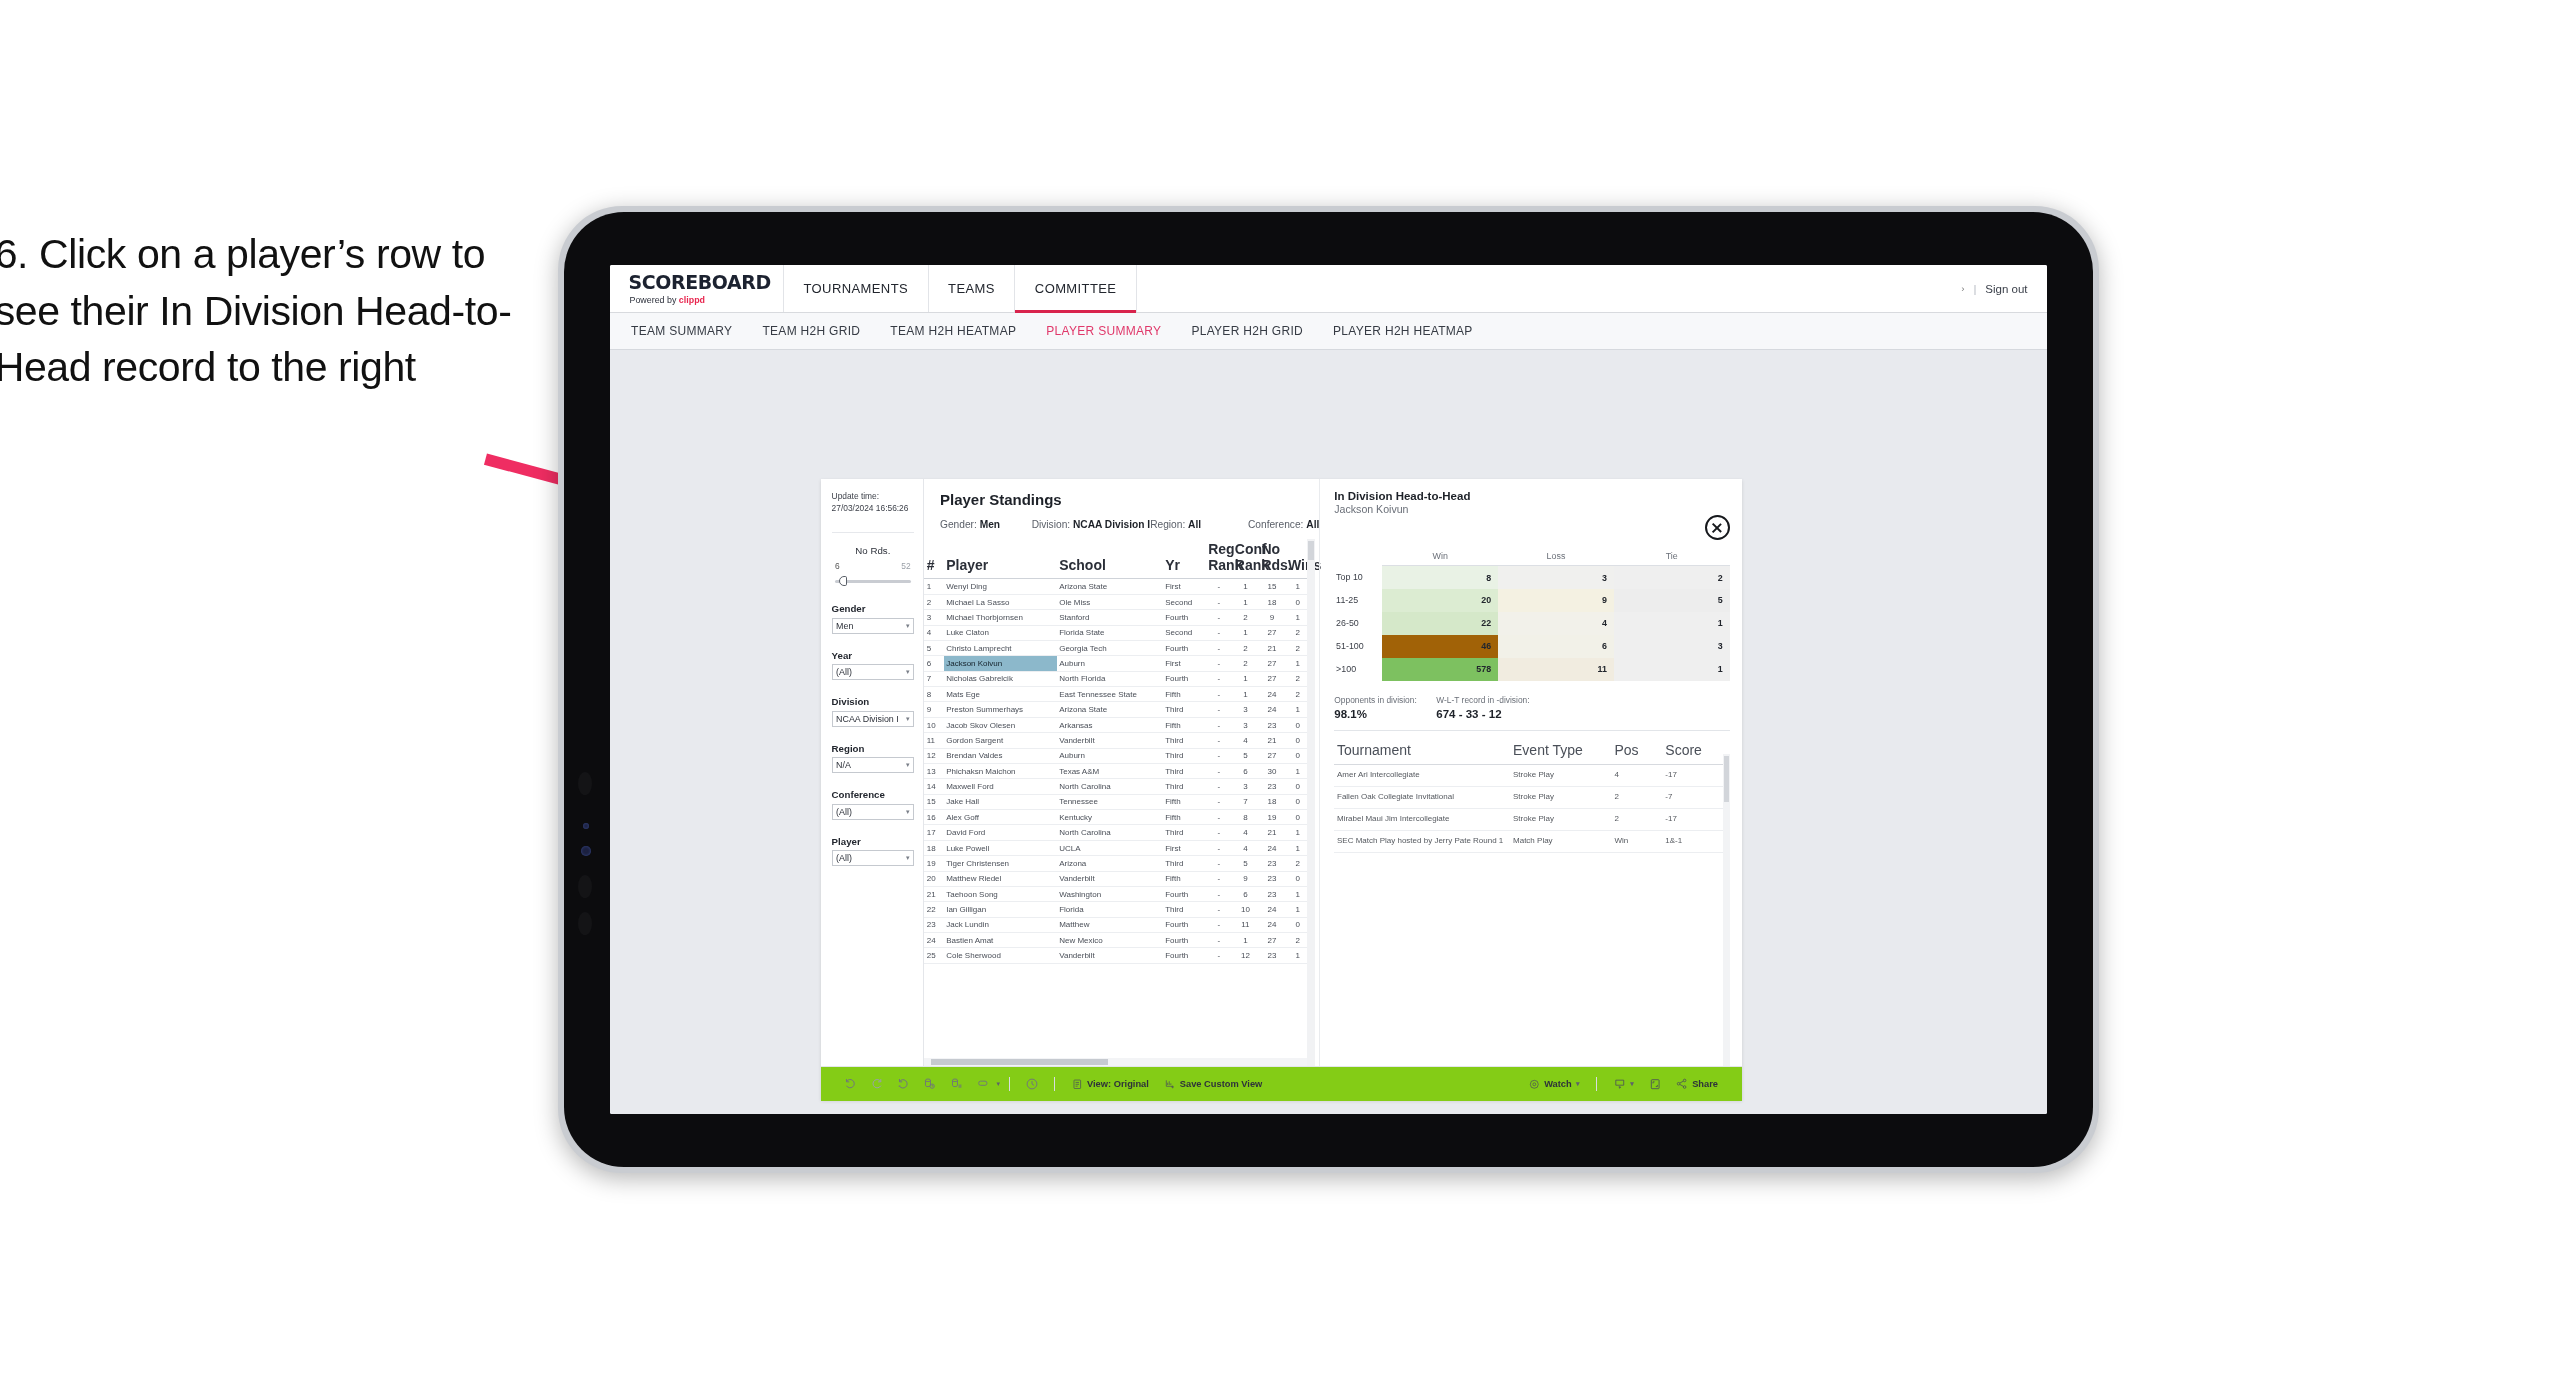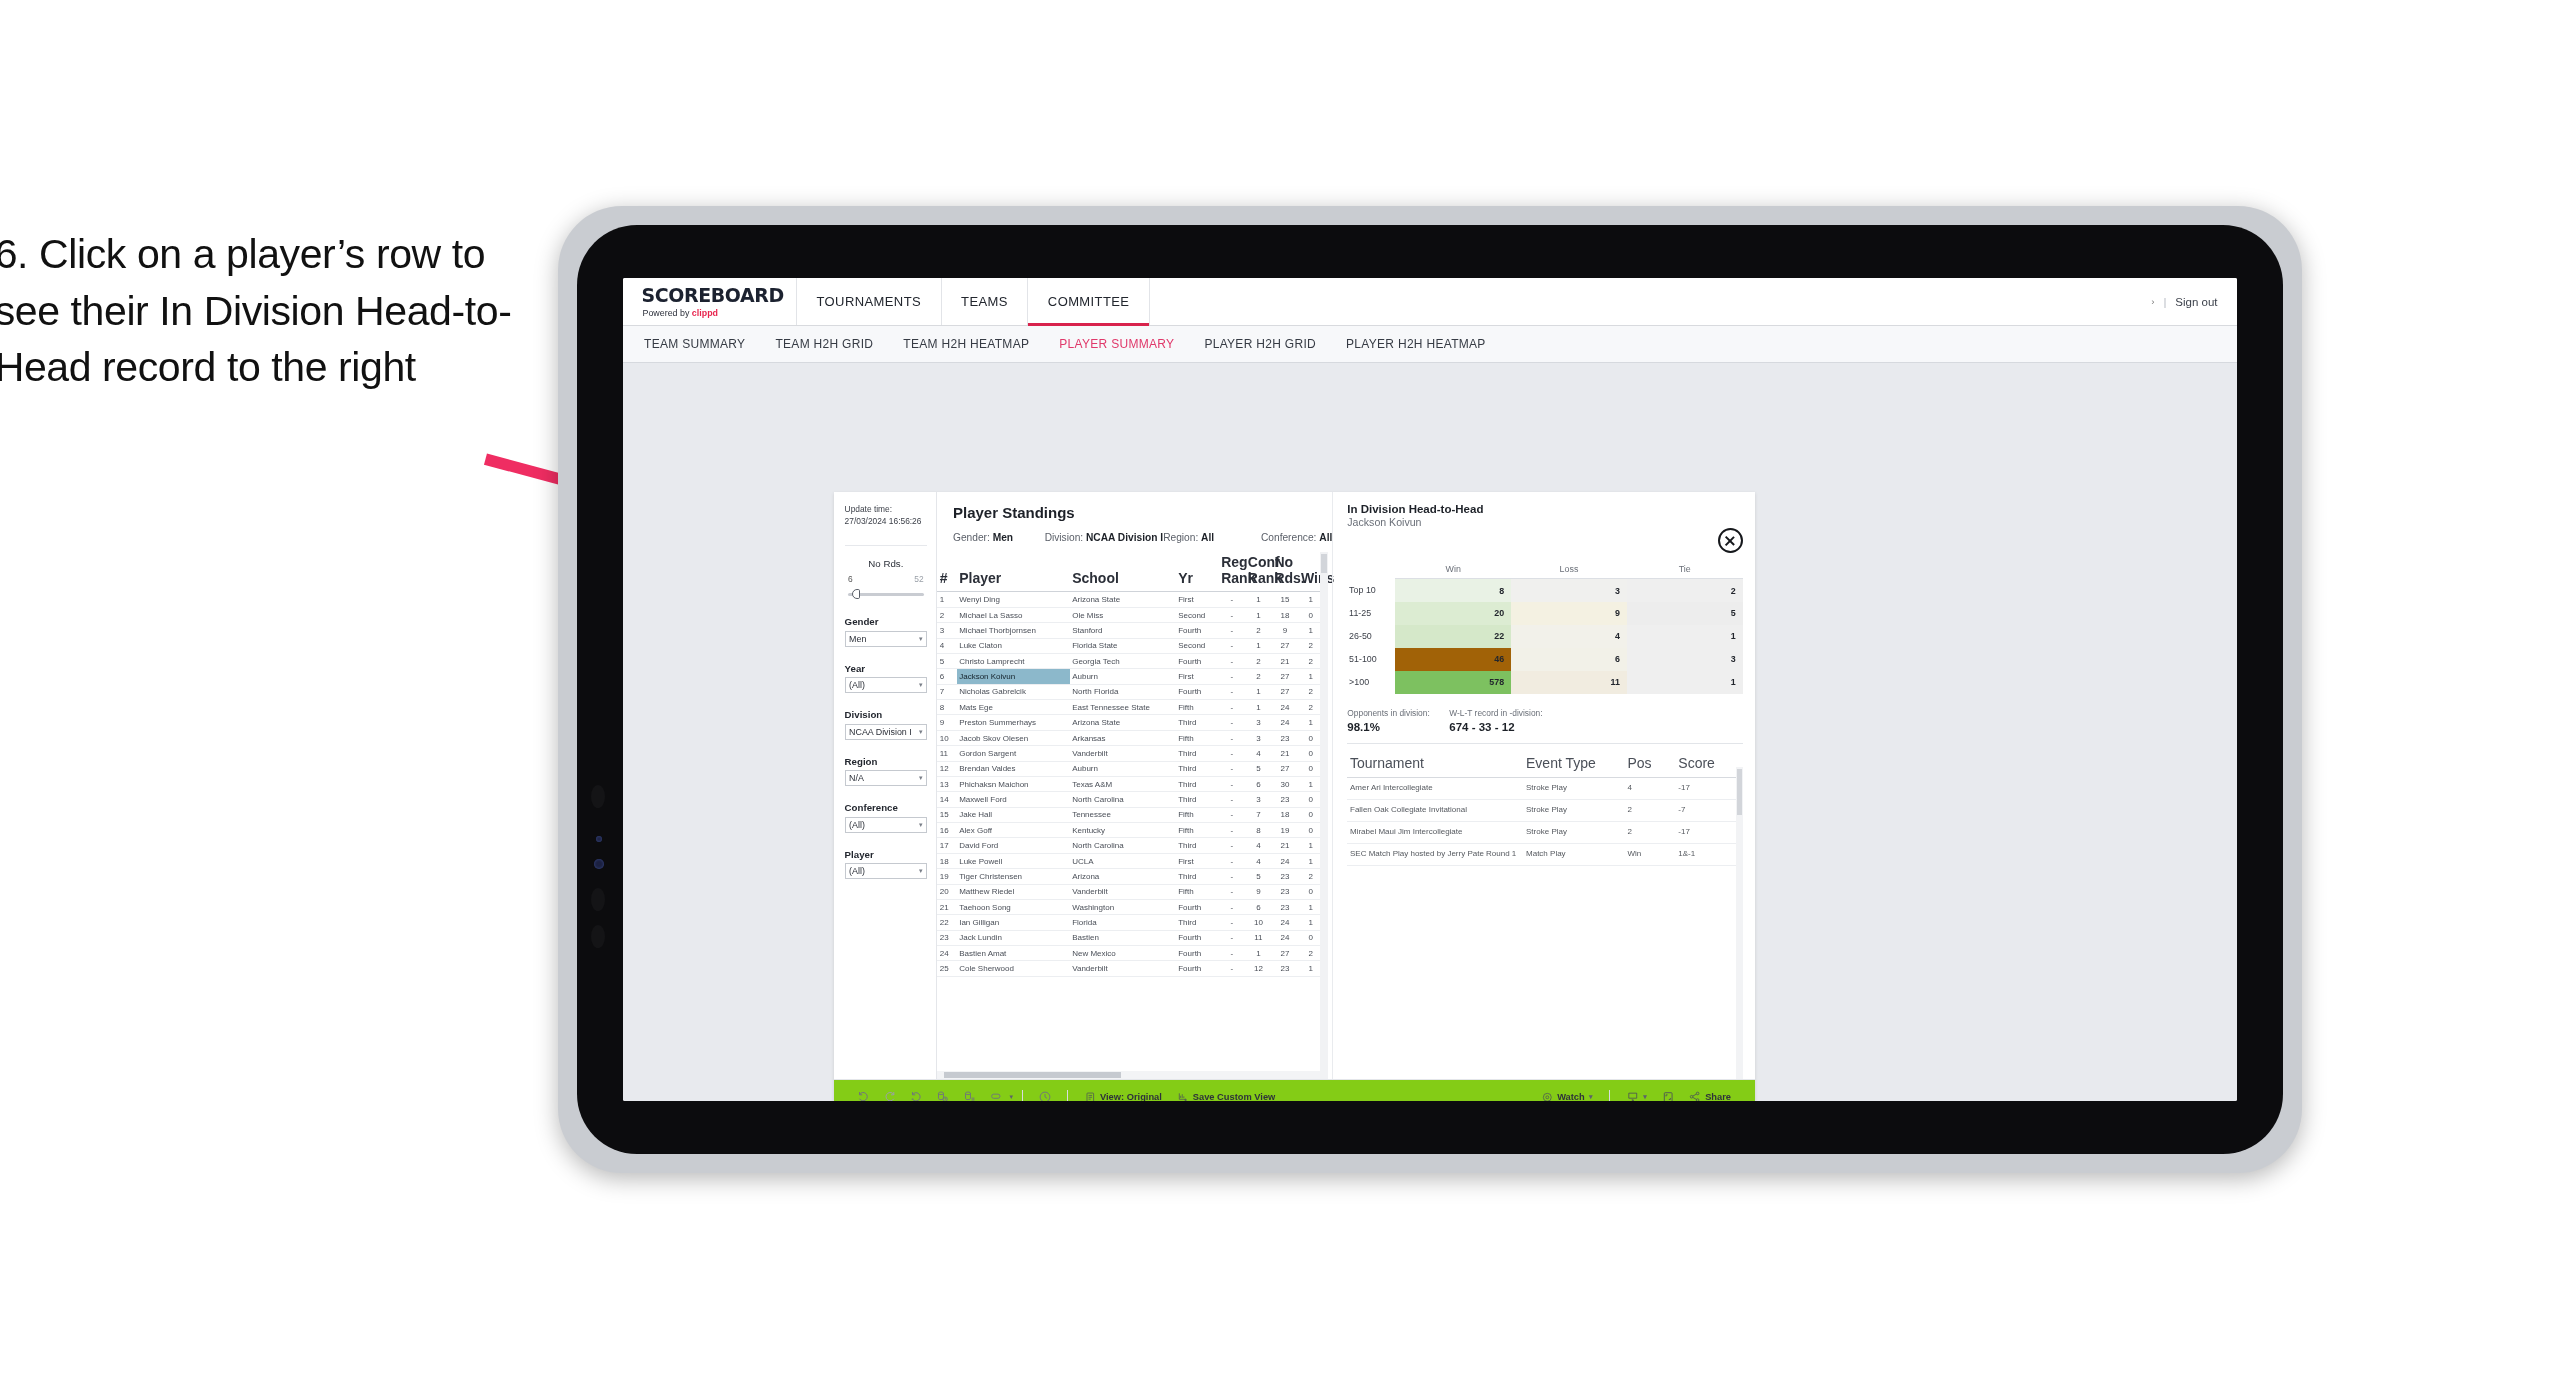--- a/index.html
+++ b/index.html
@@ -10,22 +10,22 @@
   #instruction {
     position:absolute; left:-5.3px; top:226px; width:531px;
     font-size:41px; line-height:1.38; color:#111; letter-spacing:-0.4px;
   }
 
   
   #arrow { position:absolute; left:478px; top:452px; width:620px; height:230px; pointer-events:none; }
 
   
   #device {
-    position:absolute; left:558px; top:206px; width:1744px; height:967px;
-    background:#c9ccd1; border-radius:64px; padding:19px;
+    position:absolute; left:558px; top:206px; width:1541px; height:967px;
+    background:#c9ccd1; border-radius:64px; padding:6px;
     box-shadow:0 5.3px 23px rgba(0,0,0,.28);
   }
   #device-inner {
     width:100%; height:100%; background:#0c0c0e; border-radius:60px;
     padding:53px 46px; display:flex; align-items:stretch; position:relative;
   }
   #screen {
     flex:1; background:#e8eaee; border-radius:1.8px; overflow:hidden; position:relative;
     display:flex; flex-direction:column;
   }
@@ -553,21 +553,21 @@
                           <td class="c-school">Florida</td>
                           <td class="c-yr">Third</td>
                           <td class="c-rr">-</td>
                           <td class="c-cr">10</td>
                           <td class="c-nr">24</td>
                           <td class="c-w">1</td>
                         </tr>
                         <tr>
                           <td class="c-num">23</td>
                           <td class="c-player">Jack Lundin</td>
-                          <td class="c-school">Bastien</td>
+                          <td class="c-school">Matthew</td>
                           <td class="c-yr">Fourth</td>
                           <td class="c-rr">-</td>
                           <td class="c-cr">11</td>
                           <td class="c-nr">24</td>
                           <td class="c-w">0</td>
                         </tr>
                         <tr>
                           <td class="c-num">24</td>
                           <td class="c-player">Bastien Amat</td>
                           <td class="c-school">New Mexico</td>

